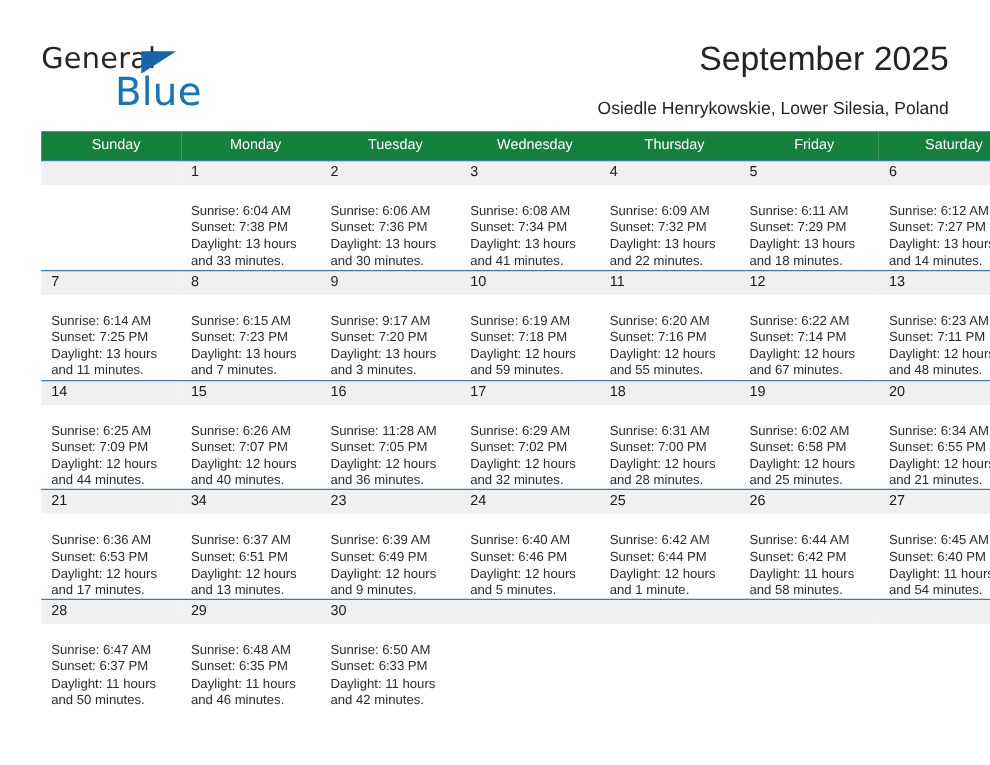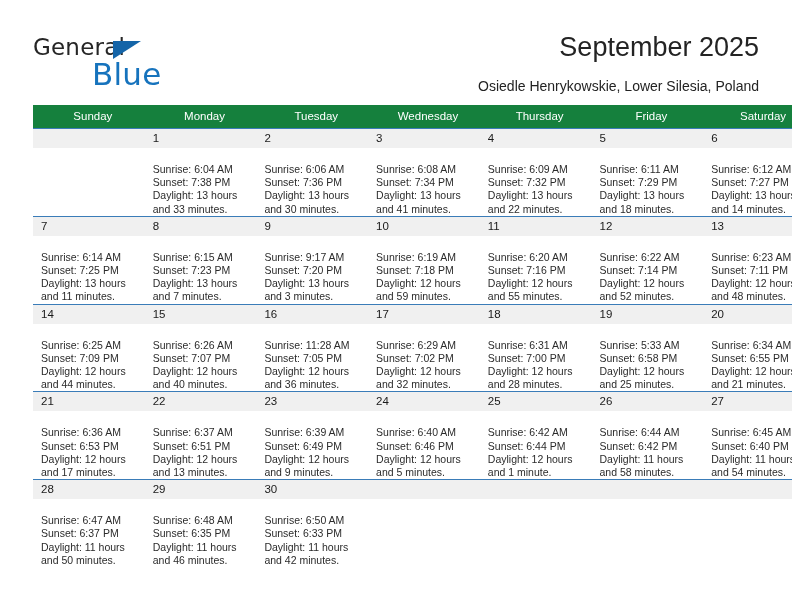--- a/index.html
+++ b/index.html
@@ -271,21 +271,21 @@
                 <div>Daylight: 12 hours</div>
                 <div>and 55 minutes.</div>
               </div>
             </td>
             <td class="daycell">
               <div class="daynum">12</div>
               <div class="info">
                 <div>Sunrise: 6:22 AM</div>
                 <div>Sunset: 7:14 PM</div>
                 <div>Daylight: 12 hours</div>
-                <div>and 52 minutes.</div>
+                <div>and 67 minutes.</div>
               </div>
             </td>
             <td class="daycell">
               <div class="daynum">13</div>
               <div class="info">
                 <div>Sunrise: 6:23 AM</div>
                 <div>Sunset: 7:11 PM</div>
                 <div>Daylight: 12 hours</div>
                 <div>and 48 minutes.</div>
               </div>
@@ -333,21 +333,21 @@
               <div class="info">
                 <div>Sunrise: 6:31 AM</div>
                 <div>Sunset: 7:00 PM</div>
                 <div>Daylight: 12 hours</div>
                 <div>and 28 minutes.</div>
               </div>
             </td>
             <td class="daycell">
               <div class="daynum">19</div>
               <div class="info">
-                <div>Sunrise: 5:33 AM</div>
+                <div>Sunrise: 6:02 AM</div>
                 <div>Sunset: 6:58 PM</div>
                 <div>Daylight: 12 hours</div>
                 <div>and 25 minutes.</div>
               </div>
             </td>
             <td class="daycell">
               <div class="daynum">20</div>
               <div class="info">
                 <div>Sunrise: 6:34 AM</div>
                 <div>Sunset: 6:55 PM</div>
@@ -360,21 +360,21 @@
             <td class="daycell">
               <div class="daynum">21</div>
               <div class="info">
                 <div>Sunrise: 6:36 AM</div>
                 <div>Sunset: 6:53 PM</div>
                 <div>Daylight: 12 hours</div>
                 <div>and 17 minutes.</div>
               </div>
             </td>
             <td class="daycell">
-              <div class="daynum">22</div>
+              <div class="daynum">34</div>
               <div class="info">
                 <div>Sunrise: 6:37 AM</div>
                 <div>Sunset: 6:51 PM</div>
                 <div>Daylight: 12 hours</div>
                 <div>and 13 minutes.</div>
               </div>
             </td>
             <td class="daycell">
               <div class="daynum">23</div>
               <div class="info">

